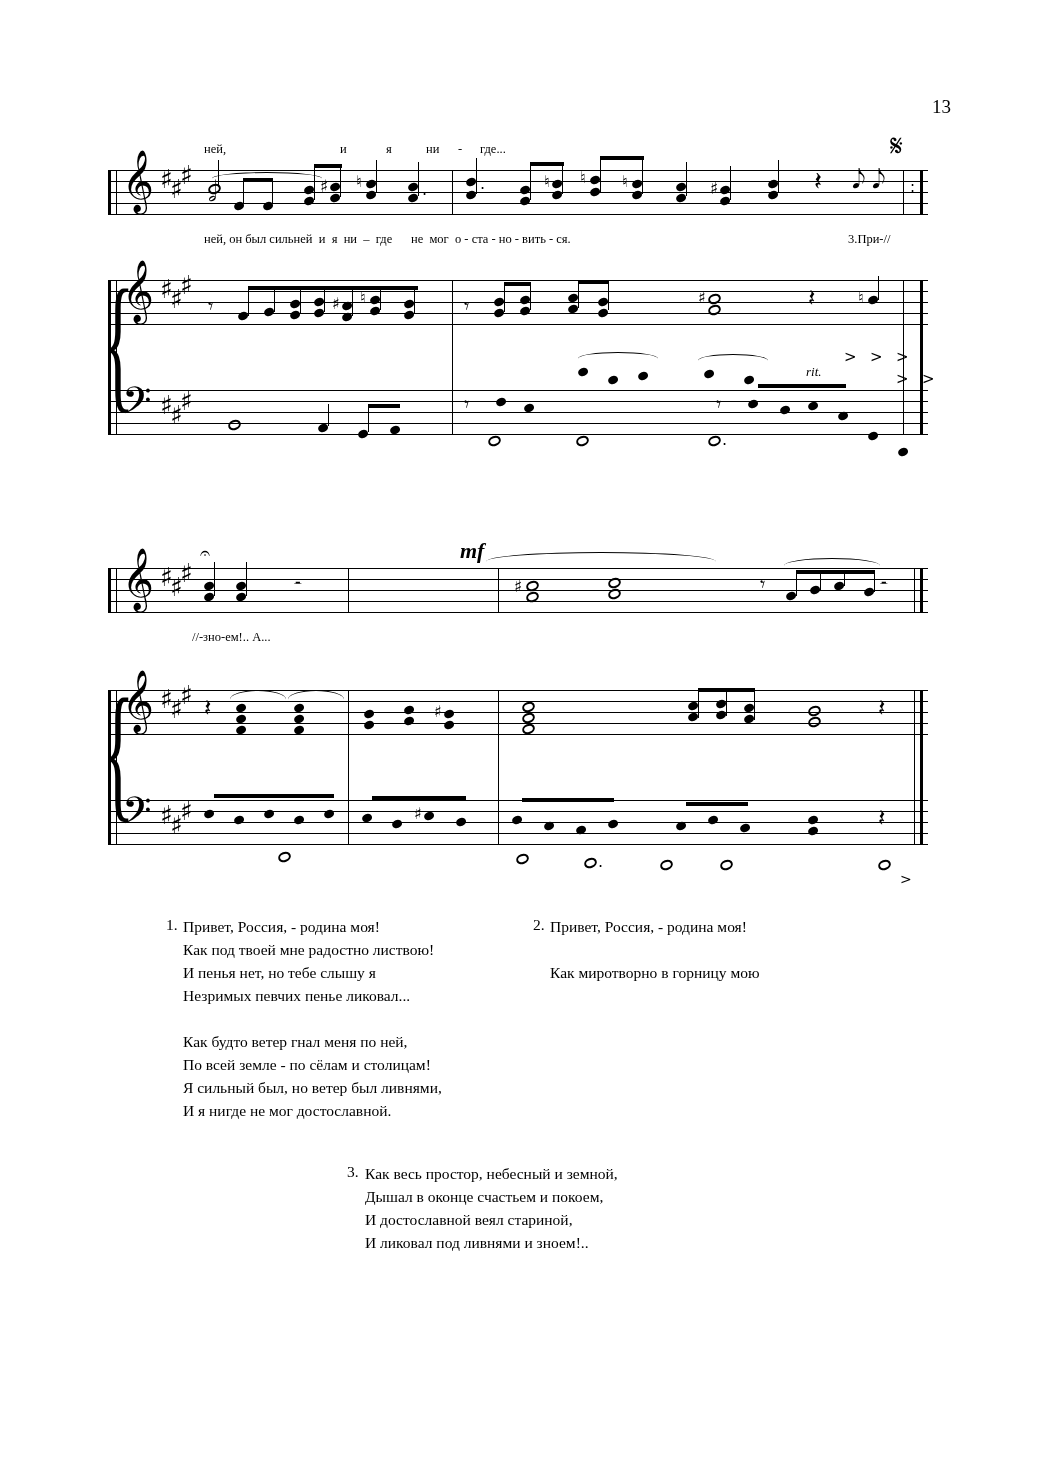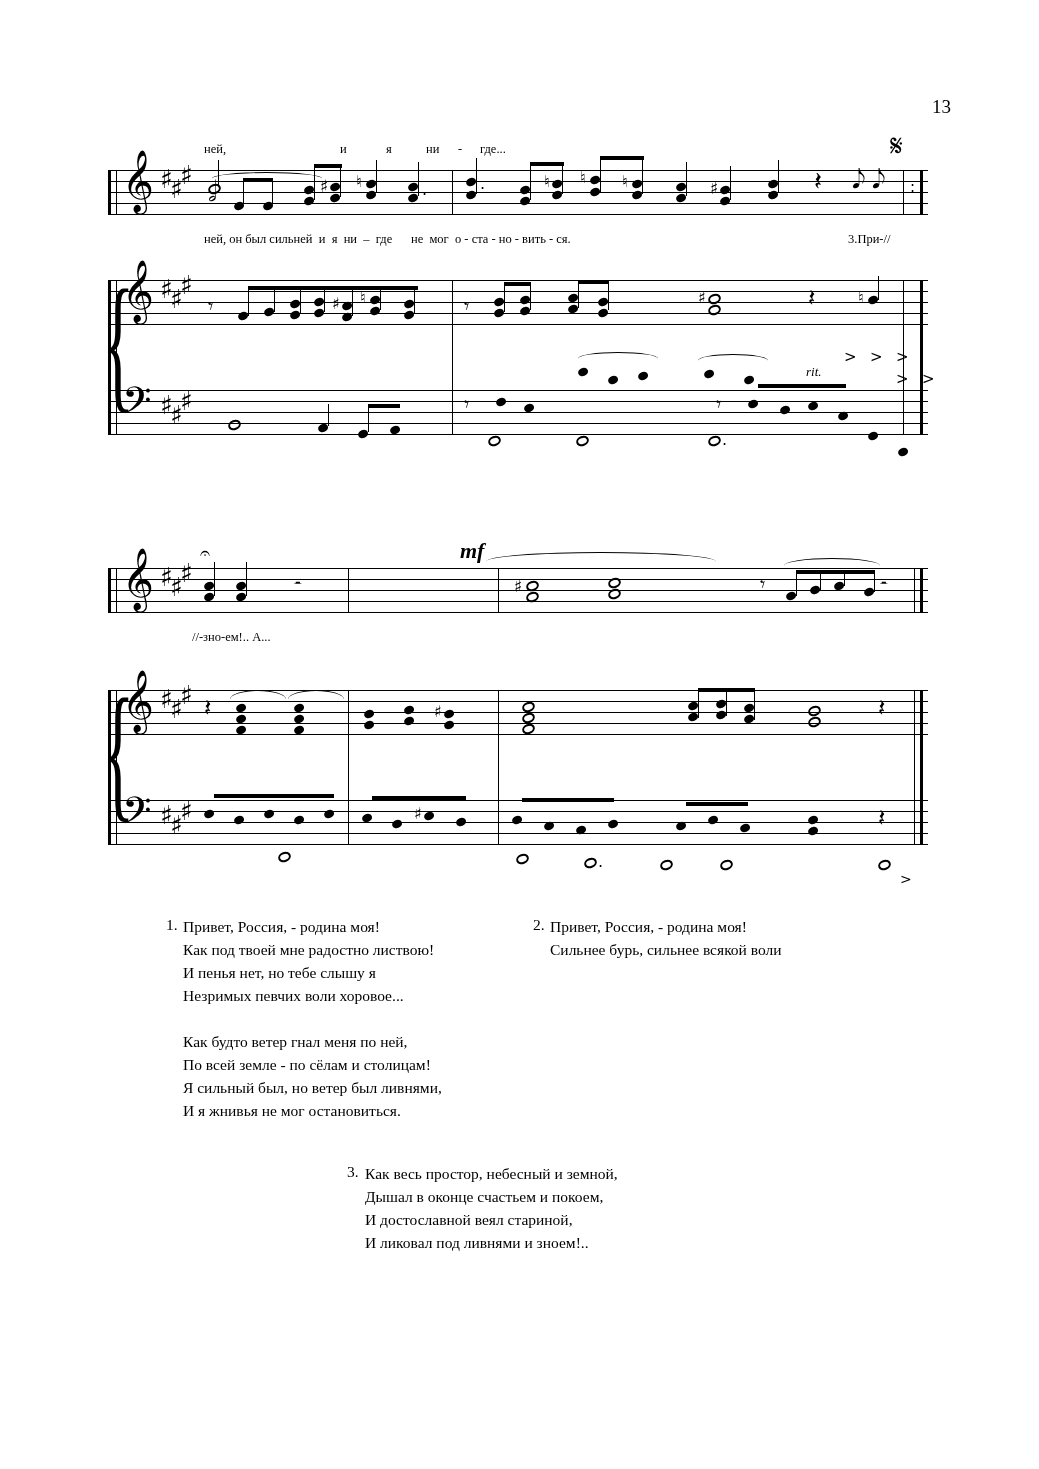--- a/index.html
+++ b/index.html
@@ -563,33 +563,33 @@
     <div class="glyph" style="left:792px; top:196px; font-size:14px;">&gt;</div>
   </div>
 
   <div>
 
     <div class="verse-num" style="left:166px; top:916px;">1.</div>
     <div class="verse-text" style="left:183px; top:916px;">
       <div>Привет, Россия, - родина моя!</div>
       <div>Как под твоей мне радостно листвою!</div>
       <div>И пенья нет, но тебе слышу я</div>
-      <div>Незримых певчих воли хоровое...</div>
+      <div>Незримых певчих пенье ликовал...</div>
       <div>&nbsp;</div>
       <div>Как будто ветер гнал меня по ней,</div>
       <div>По всей земле - по сёлам и столицам!</div>
       <div>Я сильный был, но ветер был ливнями,</div>
-      <div>И я жнивья не мог остановиться.</div>
+      <div>И я нигде не мог достославной.</div>
     </div>
 
     <div class="verse-num" style="left:533px; top:916px;">2.</div>
     <div class="verse-text" style="left:550px; top:916px;">
       <div>Привет, Россия, - родина моя!</div>
-      <div>Сильнее бурь, сильнее всякой воли</div>
       <div>&nbsp;</div>
+      <div>Как миротворно в горницу мою</div>
     </div>
 
     <div class="verse-num" style="left:347px; top:1163px;">3.</div>
     <div class="verse-text" style="left:365px; top:1163px;">
       <div>Как весь простор, небесный и земной,</div>
       <div>Дышал в оконце счастьем и покоем,</div>
       <div>И достославной веял стариной,</div>
       <div>И ликовал под ливнями и зноем!..</div>
     </div>
   </div>

